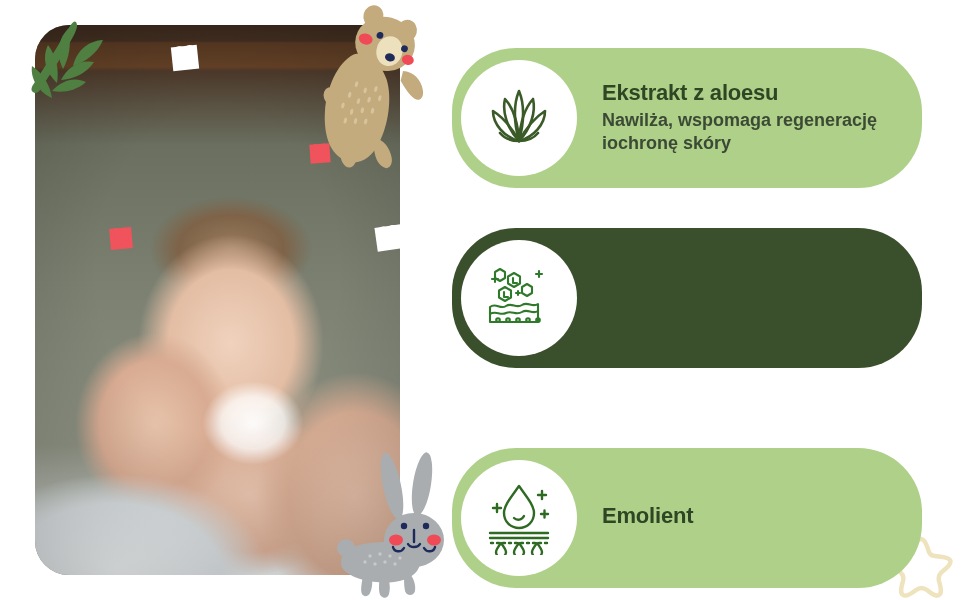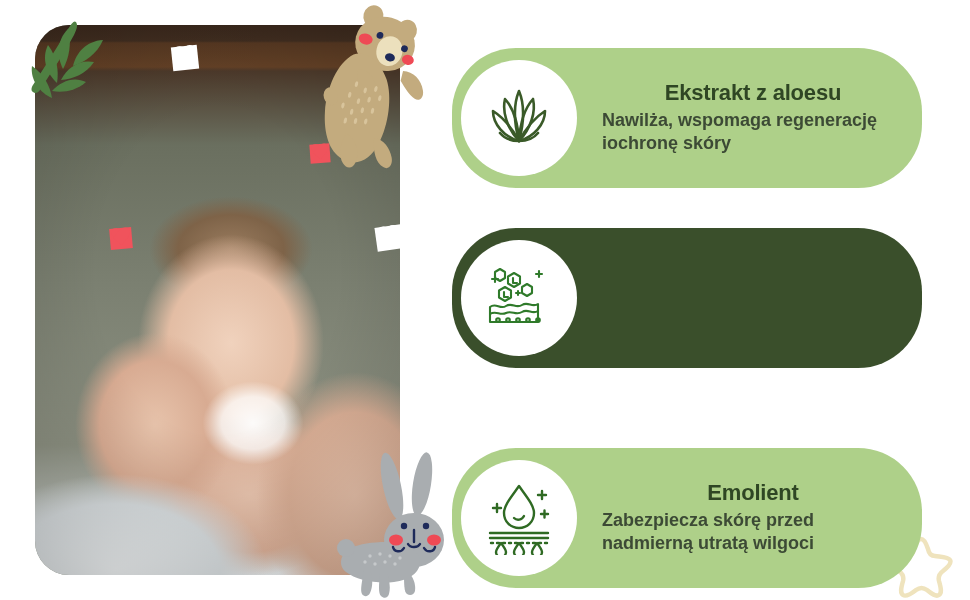--- a/index.html
+++ b/index.html
@@ -131,21 +131,21 @@
     letter-spacing: -0.2px;
     line-height: 1.12;
     margin: 0 0 4px 0;
   }
   .card-desc {
     font-size: 18px;
     font-weight: 600;
     line-height: 1.28;
     margin: 0;
   }
-  .c1 .card-title, .c3 .card-title { color: #2f4624; text-align: center; }
+  .c1 .card-title, .c3 .card-title { color: #2f4624; }
   .c1 .card-desc,  .c3 .card-desc  { color: #3c4a35; }
   .c2 .card-title, .c2 .card-desc  { color: #ffffff; }
 </style>
 </head>
 <body>
 
 <div id="stage">
 
   <div class="photo-frame">
     <div class="photo-art"></div>
@@ -338,18 +338,17 @@
               </g>
 
             <path d="M21 66c3 4 5 7 5 9a5 5 0 11-10 0c0-2 2-5 5-9z"></path>
             <path d="M39 66c3 4 5 7 5 9a5 5 0 11-10 0c0-2 2-5 5-9z"></path>
             <path d="M57 66c3 4 5 7 5 9a5 5 0 11-10 0c0-2 2-5 5-9z"></path>
           </svg>
         </span>
       </div>
       <div class="card-text">
         <p class="card-title">Emolient</p>
-        <p class="card-desc">Zabezpiecza skórę przed nadmierną utratą wilgoci</p>
       </div>
     </div>
 
   </div>
 </div>
 
 </body></html>

